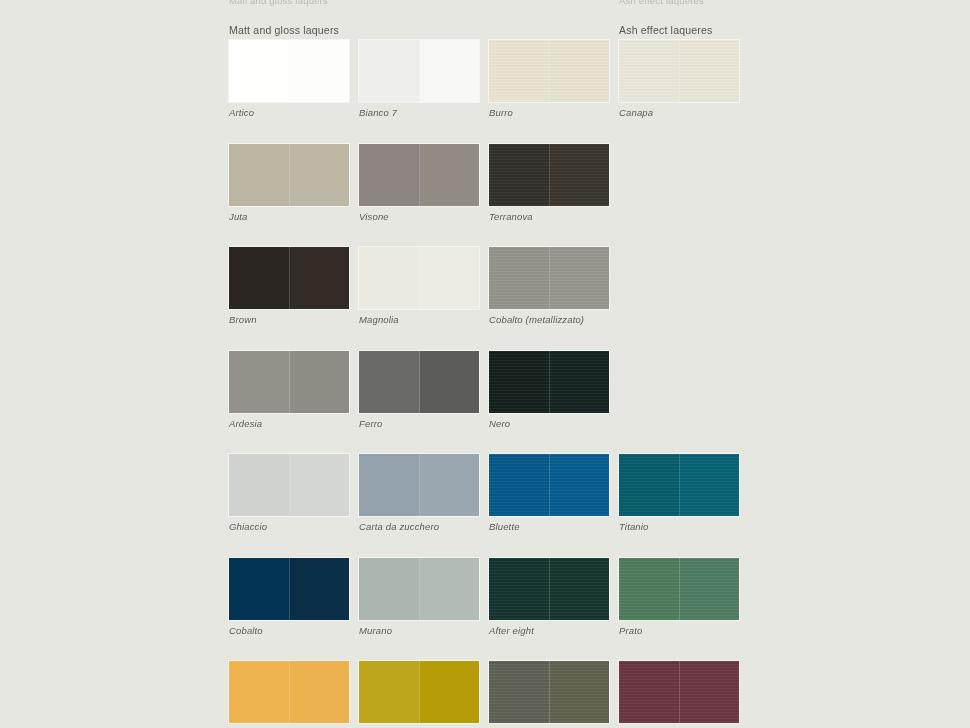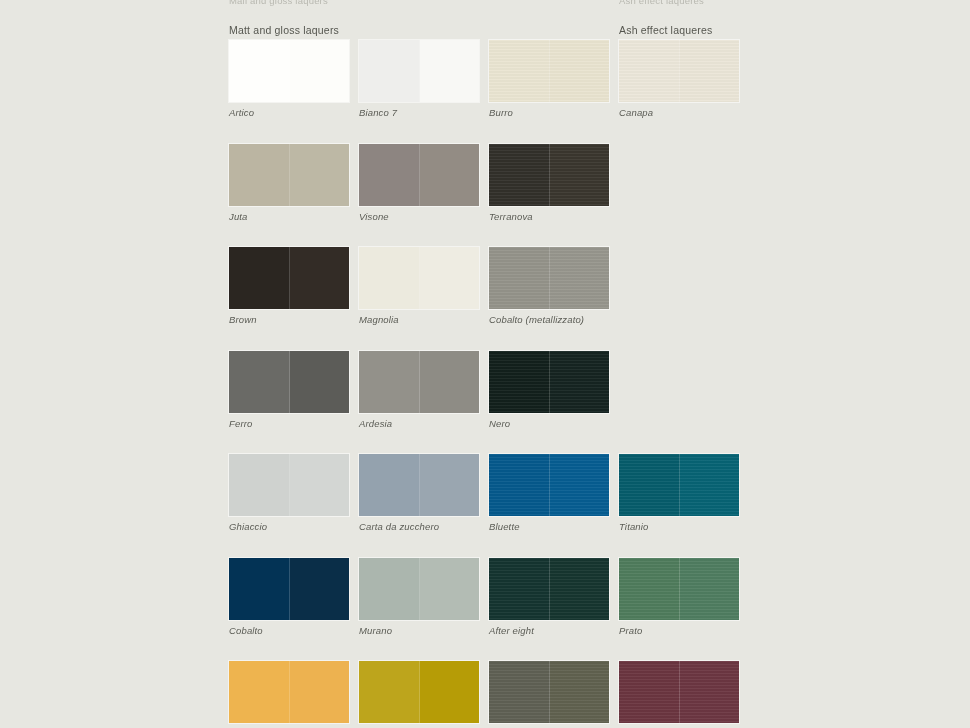--- a/index.html
+++ b/index.html
@@ -180,33 +180,33 @@
           <div class="swatch ash">
             <div class="half left" style="background: rgb(148, 147, 138);"></div>
             <div class="half right" style="background: rgb(151, 150, 141);"></div>
           </div>
           <div class="swatch-label">Cobalto (metallizzato)</div>
         </div>
       </div>
       <div class="swatch-row">
         <div class="swatch-cell">
           <div class="swatch">
+            <div class="half left" style="background: rgb(147, 145, 138);"></div>
+            <div class="half right" style="background: rgb(142, 140, 133);"></div>
+          </div>
+          <div class="swatch-label">Ardesia</div>
+        </div>
+        <div class="swatch-cell">
+          <div class="swatch">
             <div class="half left" style="background: rgb(106, 106, 102);"></div>
             <div class="half right" style="background: rgb(92, 92, 88);"></div>
           </div>
           <div class="swatch-label">Ferro</div>
         </div>
         <div class="swatch-cell">
-          <div class="swatch">
-            <div class="half left" style="background: rgb(147, 145, 138);"></div>
-            <div class="half right" style="background: rgb(142, 140, 133);"></div>
-          </div>
-          <div class="swatch-label">Ardesia</div>
-        </div>
-        <div class="swatch-cell">
           <div class="swatch ash">
             <div class="half left" style="background: rgb(18, 32, 28);"></div>
             <div class="half right" style="background: rgb(21, 36, 33);"></div>
           </div>
           <div class="swatch-label">Nero</div>
         </div>
       </div>
       <div class="swatch-row">
         <div class="swatch-cell">
           <div class="swatch">

